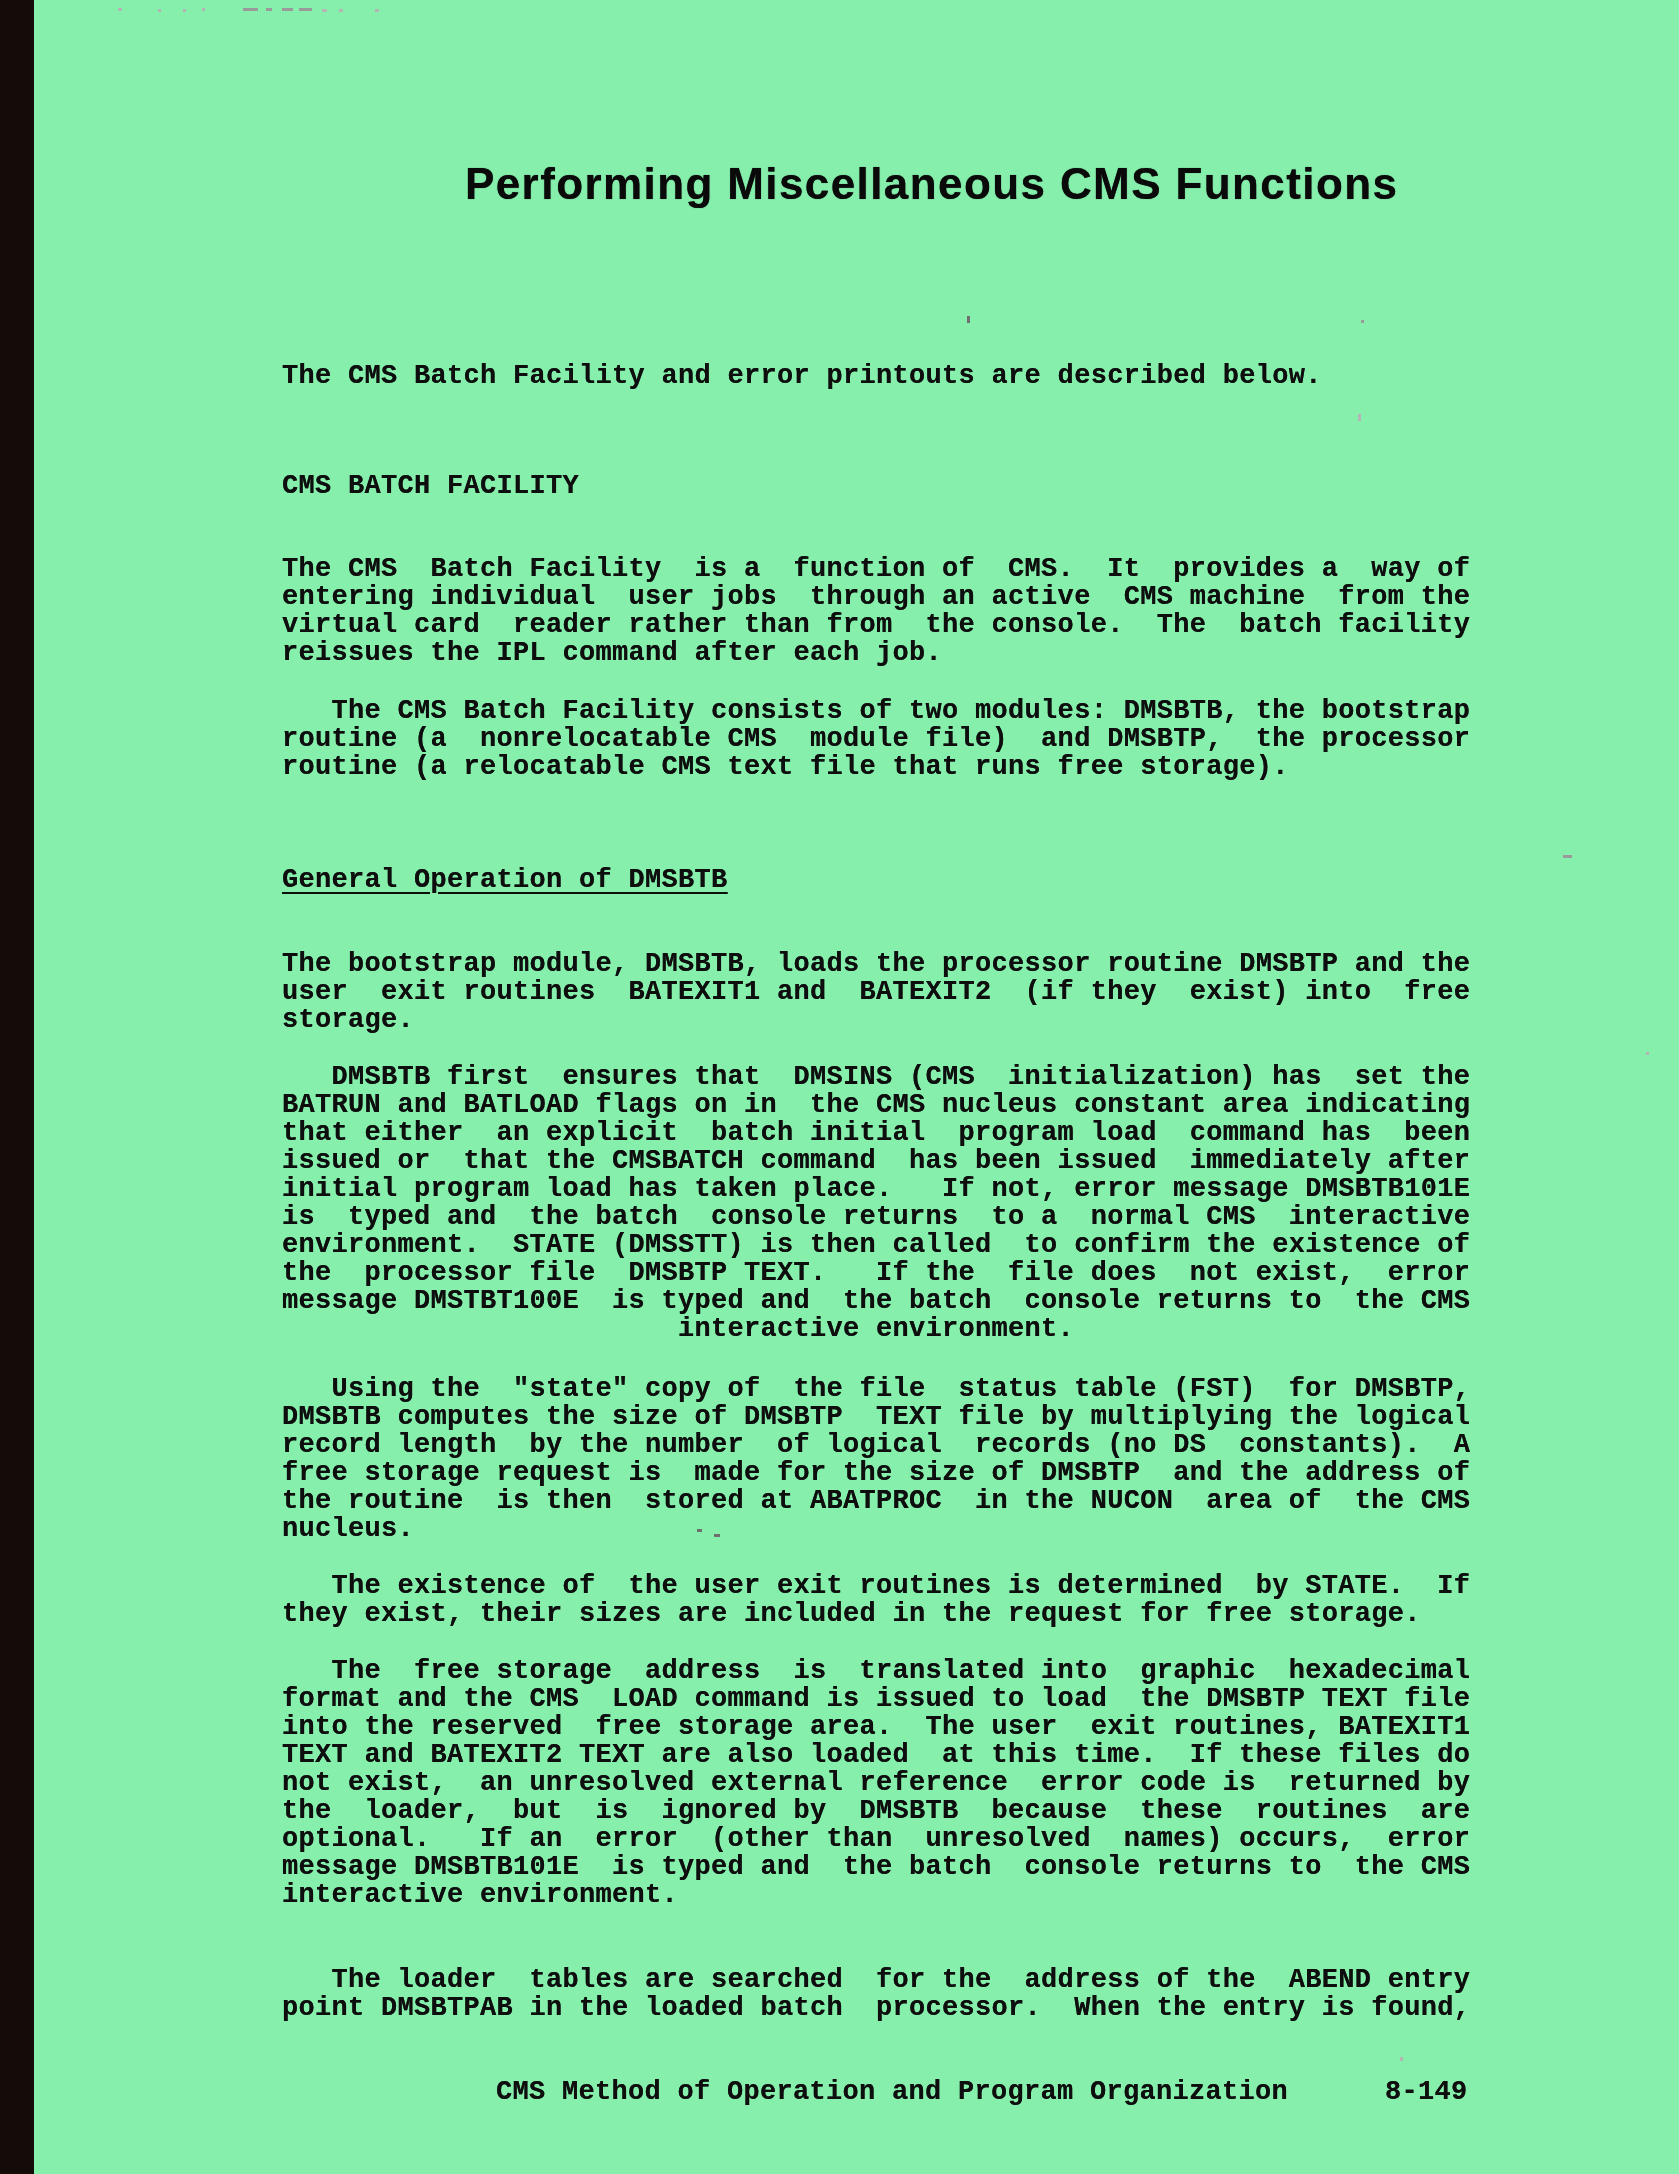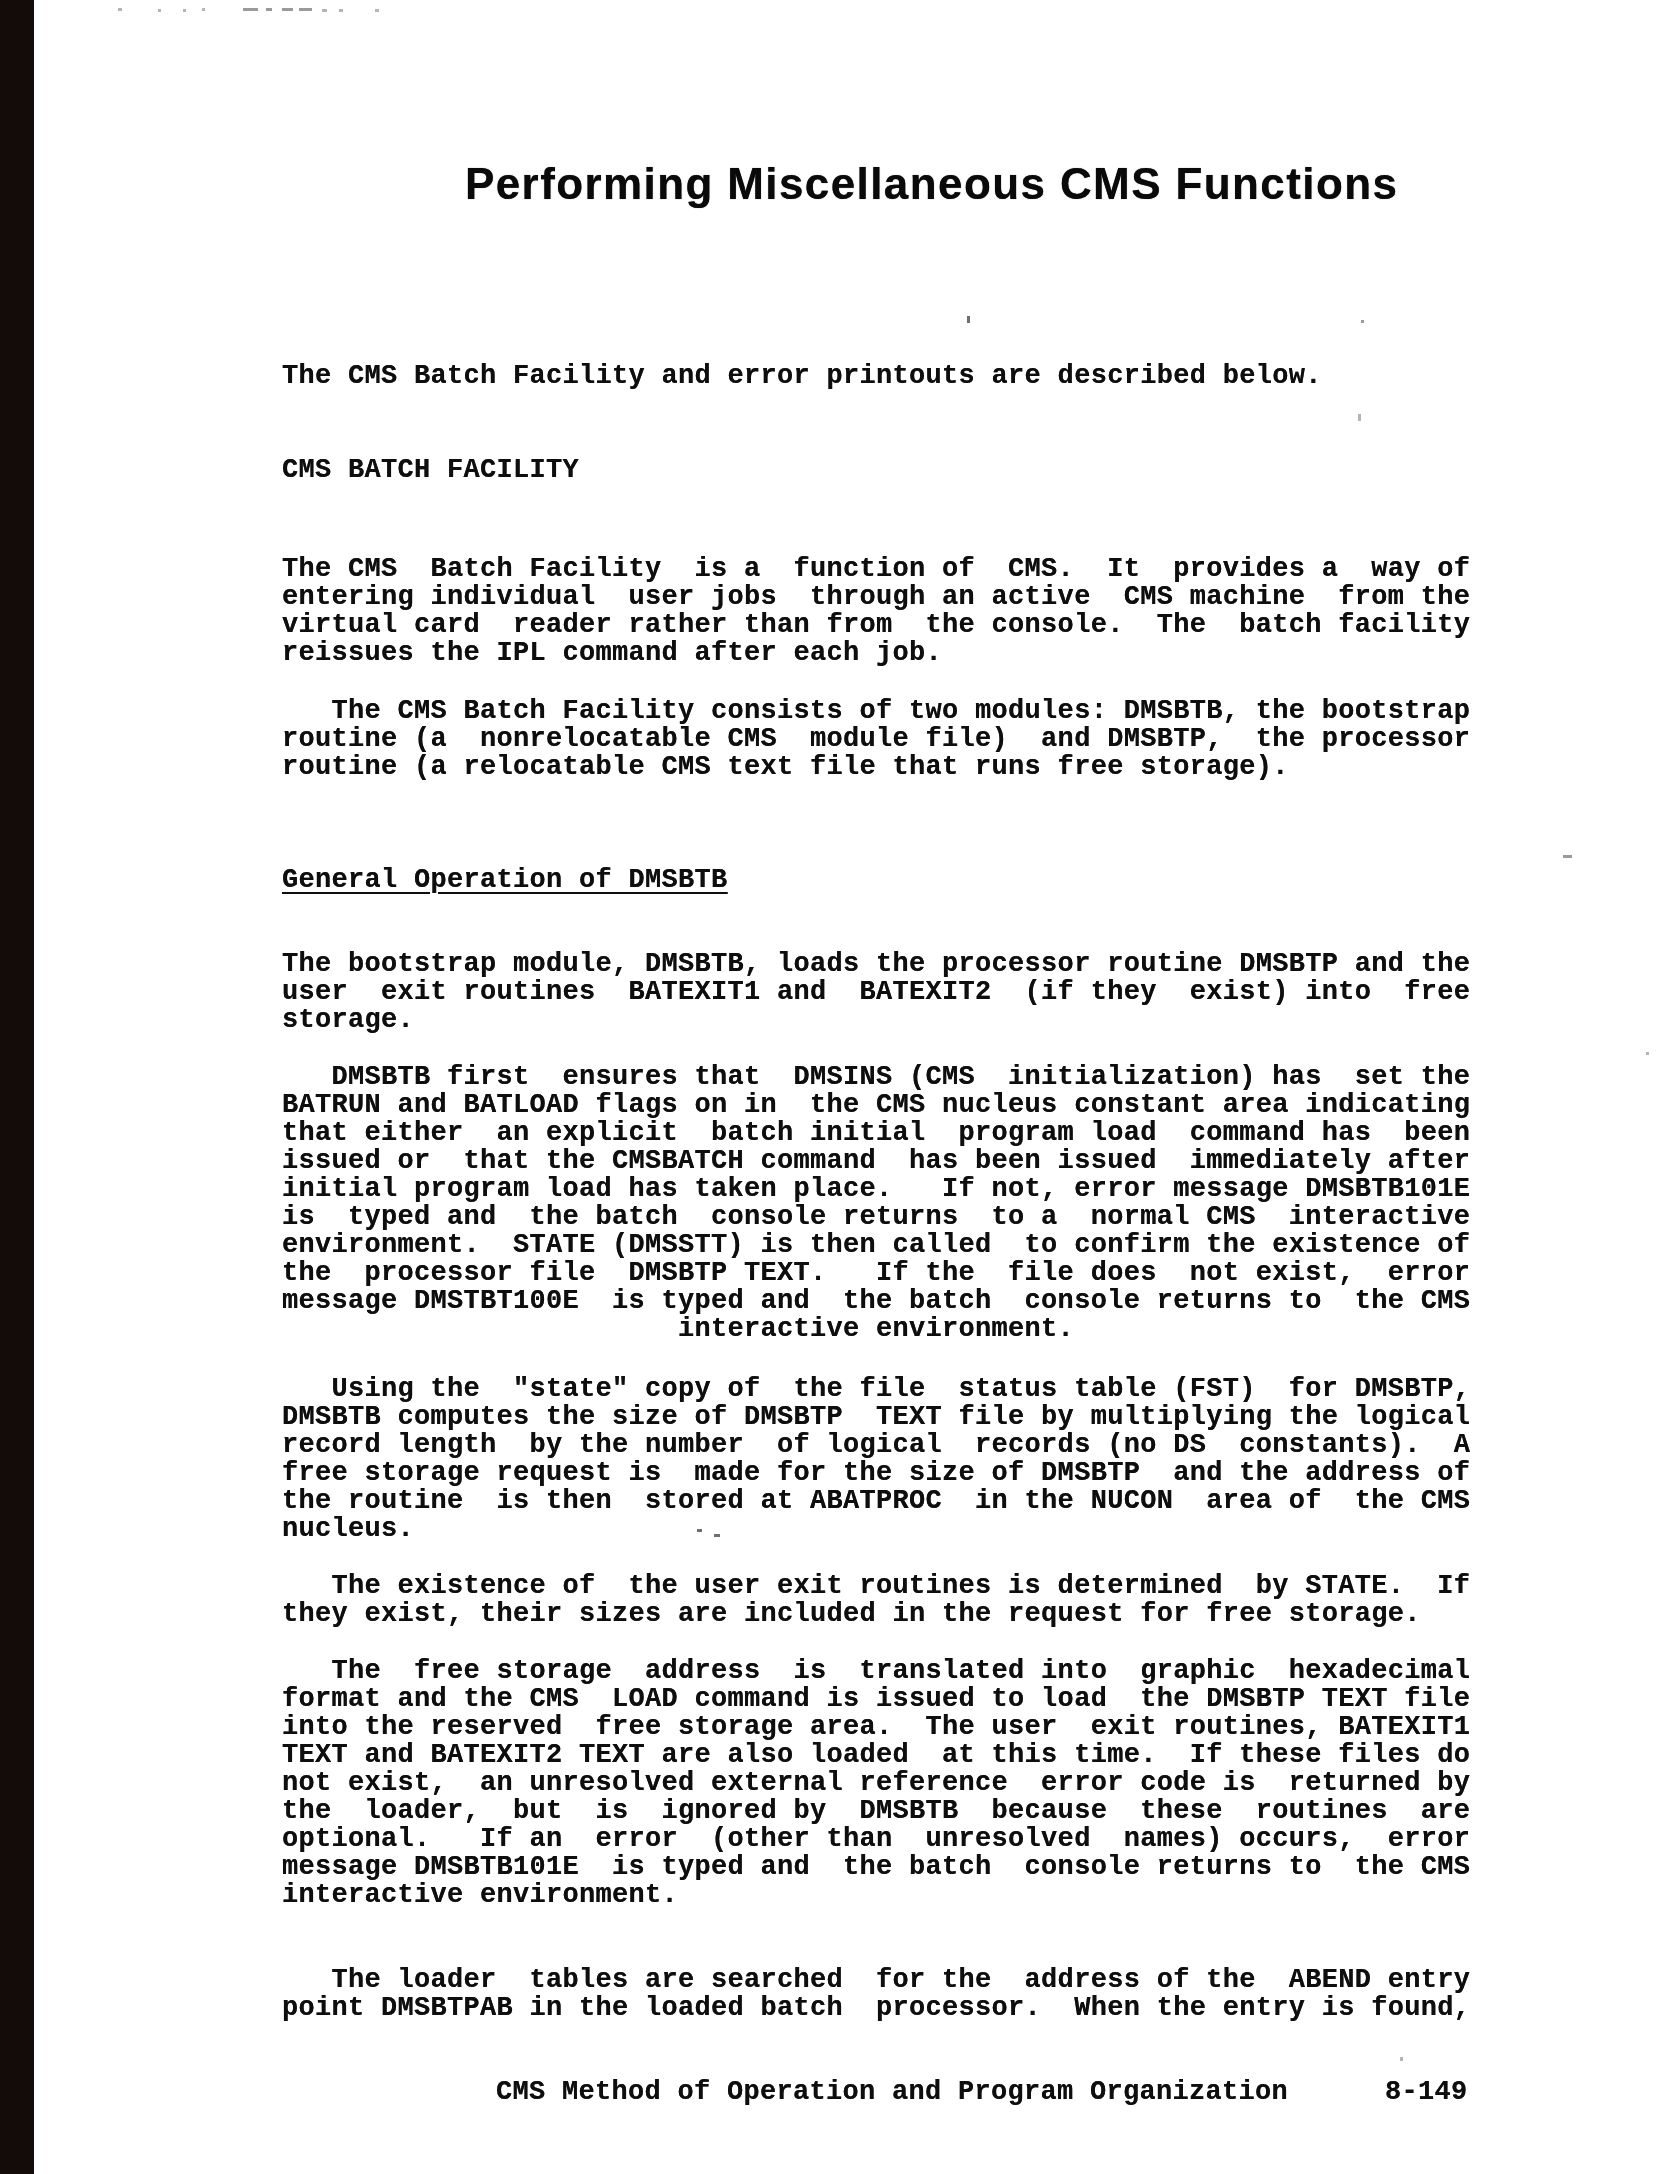--- a/index.html
+++ b/index.html
@@ -1,19 +1,19 @@
 <!DOCTYPE html>
 <html style="font-size:15px"><head>
 <meta charset="utf-8">
 <style>
   html,body{margin:0;padding:0;background:#e8e8e8;}
   .page{
     position:relative;
     width:1680px;height:2174px;
-    background:#ffffff;
+    background:#86efac;
     overflow:hidden;
     font-family:"Liberation Mono","DejaVu Sans Mono",monospace;
   }
   .binding-bar{
     position:absolute;left:0;top:0;width:34px;height:2174px;
     background:#140c09;
   }
   .body-text{
     position:absolute;left:270px;margin:12px;
     font-family:inherit;
@@ -69,21 +69,21 @@
   <div class="speck" style="left:1563px;top:855px;width:8.5px;height:2.8px;"></div>
   <div class="speck light" style="left:1646px;top:1052px;width:2.8px;height:2.8px;"></div>
   <div class="speck dark" style="left:697px;top:1529px;width:4.7px;height:2.8px;"></div>
   <div class="speck dark" style="left:714px;top:1534px;width:5.6px;height:2.8px;"></div>
   <div class="speck light" style="left:1400px;top:2057px;width:2.8px;height:3.8px;"></div>
 
   <h1 class="page-title">Performing Miscellaneous CMS Functions</h1>
 
   <pre class="body-text" style="top:350px;">The CMS Batch Facility and error printouts are described below.</pre>
 
-  <pre class="body-text" style="top:444px;font-family:Liberation Mono, monospace;">CMS BATCH FACILITY</pre>
+  <pre class="body-text" style="top:460px;font-family:Liberation Mono, monospace;">CMS BATCH FACILITY</pre>
 
   <pre class="body-text" style="top:543px;">The CMS  Batch Facility  is a  function of  CMS.  It  provides a  way of
 entering individual  user jobs  through an active  CMS machine  from the
 virtual card  reader rather than from  the console.  The  batch facility
 reissues the IPL command after each job.</pre>
 
   <pre class="body-text" style="top:685px;">   The CMS Batch Facility consists of two modules: DMSBTB, the bootstrap
 routine (a  nonrelocatable CMS  module file)  and DMSBTP,  the processor
 routine (a relocatable CMS text file that runs free storage).</pre>
 

